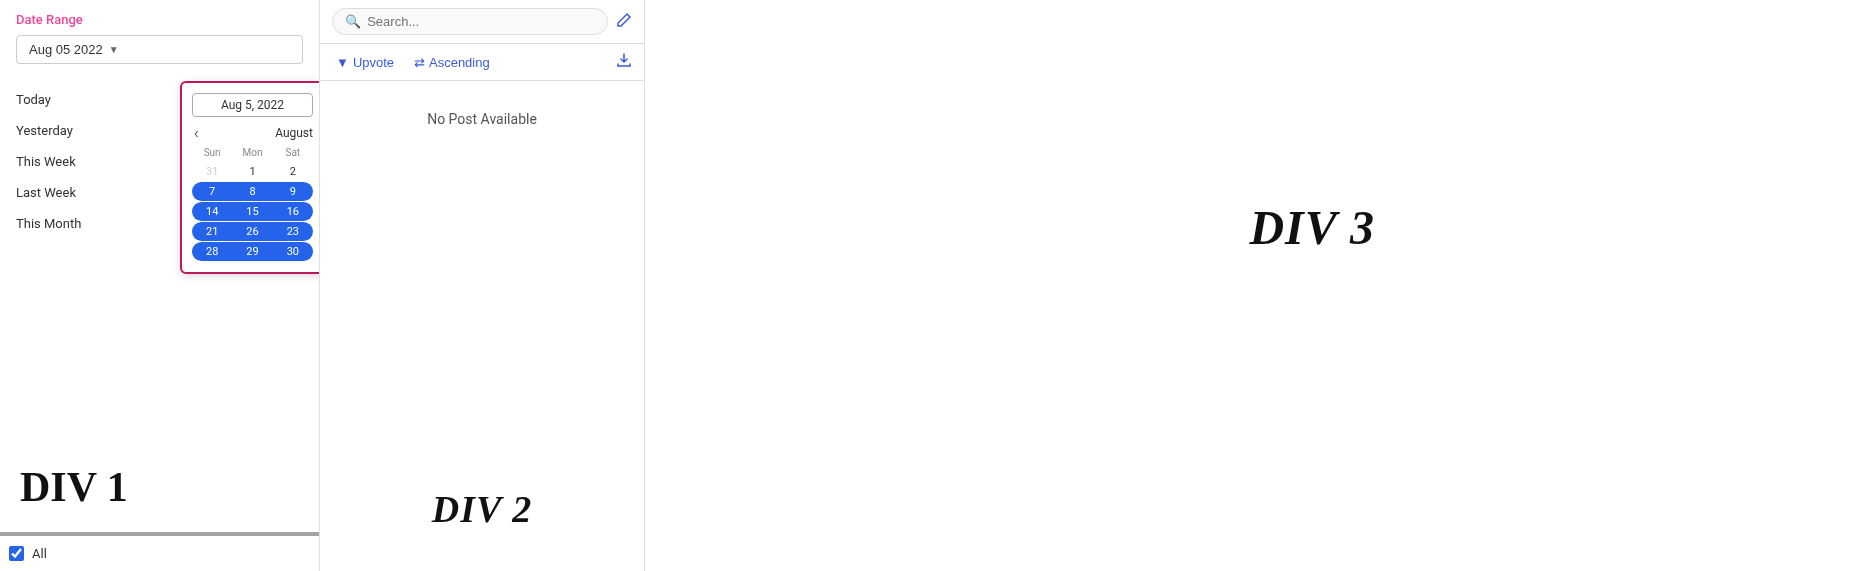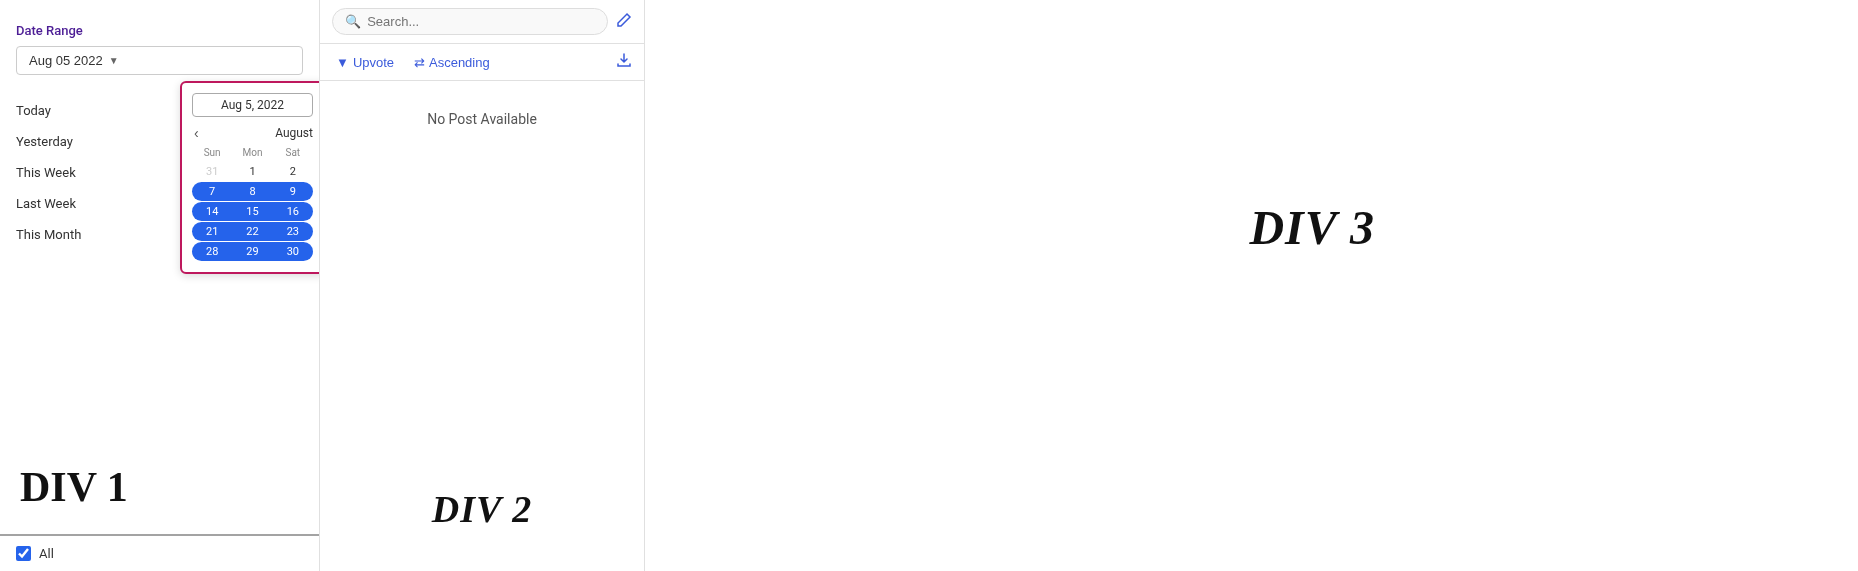--- a/index.html
+++ b/index.html
@@ -18,23 +18,23 @@
       width: 320px;
       min-width: 320px;
       border-right: 1px solid #e0e0e0;
       display: flex;
       flex-direction: column;
       position: relative;
       overflow: hidden;
     }
 
     .date-range-label {
-      padding: 23px 16px 8px 16px;
-      font-size: 13px;
-      color: #4c1d95;
+      padding: 12px 16px 8px 16px;
+      font-size: 13px;
+      color: #ec4899;
       font-weight: 500;
     }
 
     .date-range-btn {
       margin: 0 16px 12px 16px;
       padding: 6px 12px;
       border: 1px solid #ccc;
       border-radius: 4px;
       background: #fff;
       cursor: pointer;
@@ -140,22 +140,22 @@
 
     .quick-range-item {
       padding: 8px 16px;
       cursor: pointer;
       font-size: 13px;
       color: #333;
     }
 
     
     .bottom-bar {
-      border-top: 2px solid #a3a3a3;
-      padding: 10px 16px;
+      border-top: 4px solid #a3a3a3;
+      padding: 10px 9px;
       display: flex;
       align-items: center;
       gap: 8px;
     }
 
     .bottom-bar input[type="checkbox"] {
       accent-color: #2563eb;
       width: 15px;
       height: 15px;
     }
@@ -347,21 +347,21 @@
     </div>
 
     <div class="cal-row">
       <div class="cal-cell highlighted row-first">14</div>
       <div class="cal-cell highlighted">15</div>
       <div class="cal-cell highlighted row-last">16</div>
     </div>
 
     <div class="cal-row">
       <div class="cal-cell highlighted row-first">21</div>
-      <div class="cal-cell highlighted">22</div>
+      <div class="cal-cell highlighted">26</div>
       <div class="cal-cell highlighted row-last">23</div>
     </div>
 
     <div class="cal-row">
       <div class="cal-cell highlighted row-first">28</div>
       <div class="cal-cell highlighted">29</div>
       <div class="cal-cell highlighted row-last">30</div>
     </div>
   </div>
 

